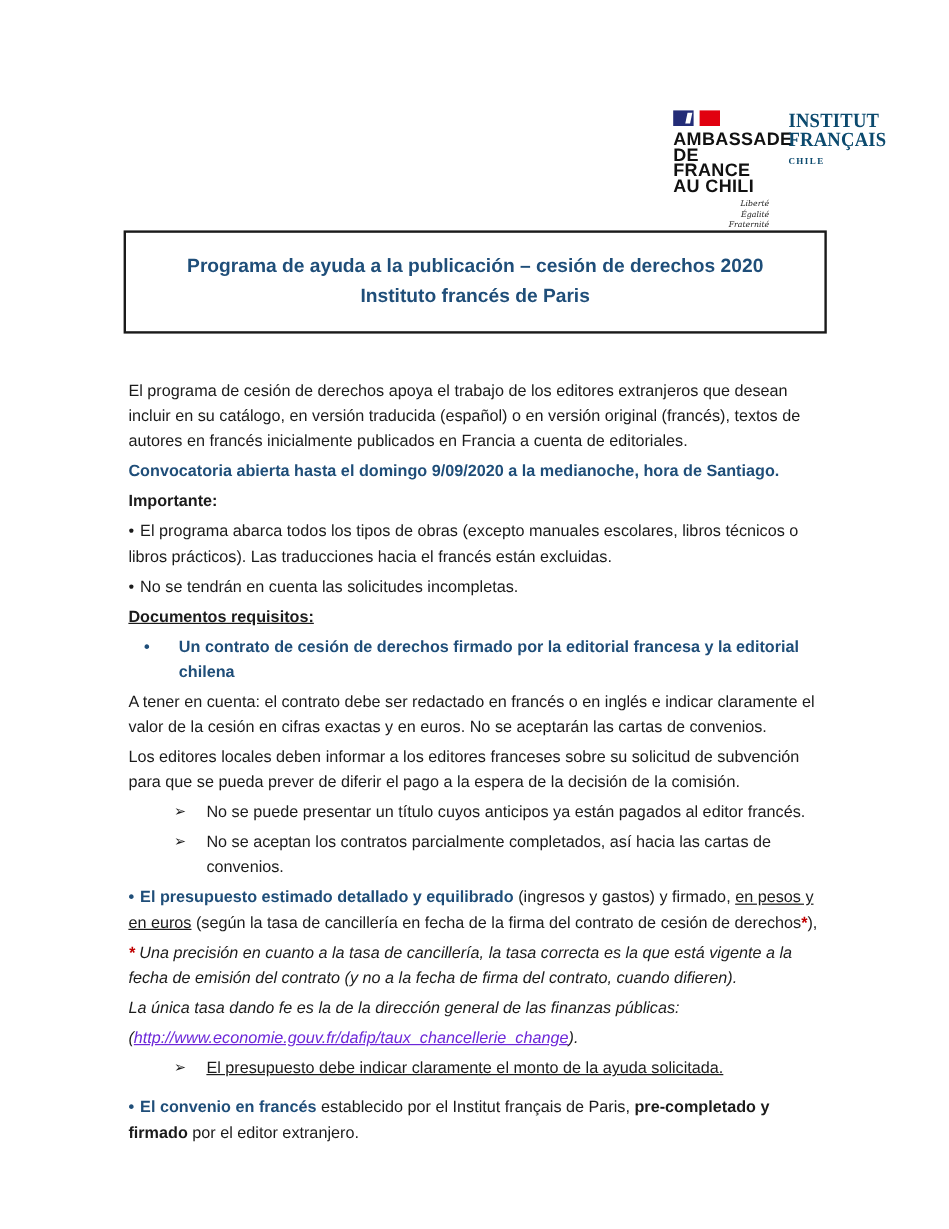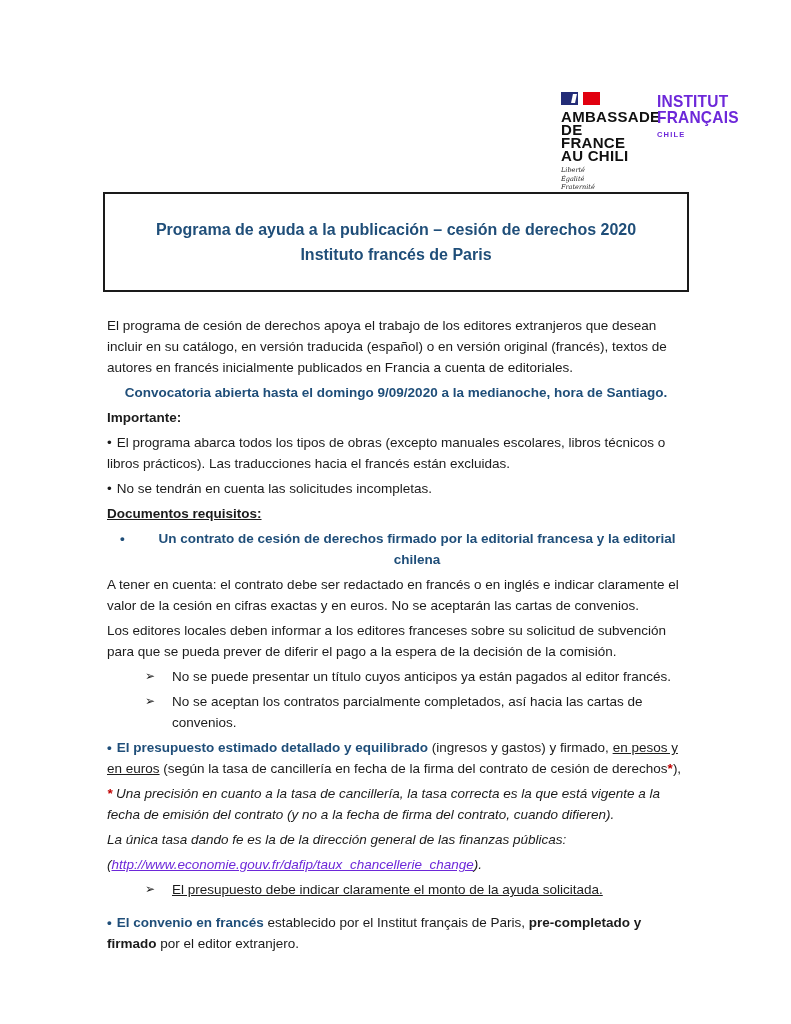--- a/index.html
+++ b/index.html
@@ -15,44 +15,44 @@
 
   
   .header-logos { position:absolute; top:92px; left:561px; display:flex; gap:16px; }
   .embassy { width:80px; }
   .flag { display:flex; height:13px; width:41px; margin-bottom:5px; }
   .flag .fb { width:17px; background:#232c77; position:relative; overflow:hidden; }
   .flag .fb::after { content:""; position:absolute; right:2px; top:2px; width:4px; height:9px; background:#ffffff; transform:skewX(-12deg); }
   .flag .fg { width:5px; background:#ffffff; }
   .flag .fr { width:17px; background:#e1000f; }
   .embassy-name { font-weight:bold; font-size:15px; line-height:13px; letter-spacing:.3px; color:#111; }
-  .motto { margin-top:4px; font-family:"DejaVu Serif", serif; font-style:italic; font-size:6.5px; line-height:8.5px; color:#222; }
-  .institut { color:#6d28d9; padding-top:2px; }
+  .motto { margin-top:4px; font-family:"DejaVu Serif", serif; font-style:italic; font-size:6.5px; line-height:8.5px; color:#222;text-align:right; }
+  .institut { color:#0c4a6e; padding-top:2px;font-family:Liberation Serif, serif; }
   .if-name { font-weight:bold; font-size:15.5px; line-height:14.5px; letter-spacing:.2px; transform:scaleY(1.08); transform-origin:top left; }
   .if-sub { font-size:7.5px; font-weight:bold; letter-spacing:1.2px; margin-top:7px; }
 
   
   .title-box {
-    position:absolute; left:103px; top:192px; width:586px; height:100px;
+    position:absolute; left:103px; top:192px; width:586px; height:86px;
     border:2px solid #1a1a1a;
     display:flex; flex-direction:column; justify-content:center;
     text-align:center;
     color:#1f4e79; font-weight:bold; font-size:16px; line-height:25px;
   }
 
   
   .doc-body { position:absolute; left:103px; top:311px; width:586px; font-size:13.5px; line-height:21px; }
   p.para { margin:4px; }
   .mb13 { margin-bottom:13px; }
   .mb12 { margin-bottom:12px; }
   .mb2  { margin-bottom:2px; }
   .mt21 { margin-top:21px; }
   .mt8  { margin-top:8px; }
   .bold { font-weight:bold; }
-  .blue { color:#1f4e79; font-weight:bold;text-align:center; }
+  .blue { color:#1f4e79; font-weight:bold; }
   .u { text-decoration:underline; }
   .it { font-style:italic; }
   .red { color:#c00000; font-weight:bold; }
   .b-char { margin-right:5px; }
   .doc-item1-title { display:flex; gap:0; margin:0; }
   .doc-item1-title .lead-bullet { width:42px; padding-left:13px; flex:none; color:#1f4e79; font-weight:bold; }
   .arrow-row { display:flex; margin:0; }
   .arrow-row .arrow { width:65px; padding-left:38px; flex:none; color:#1b1b1b; font-size:12px; }
   a.doc-link { color:#6d28d9; text-decoration:underline; font-style:italic; cursor:pointer; }
 </style>

